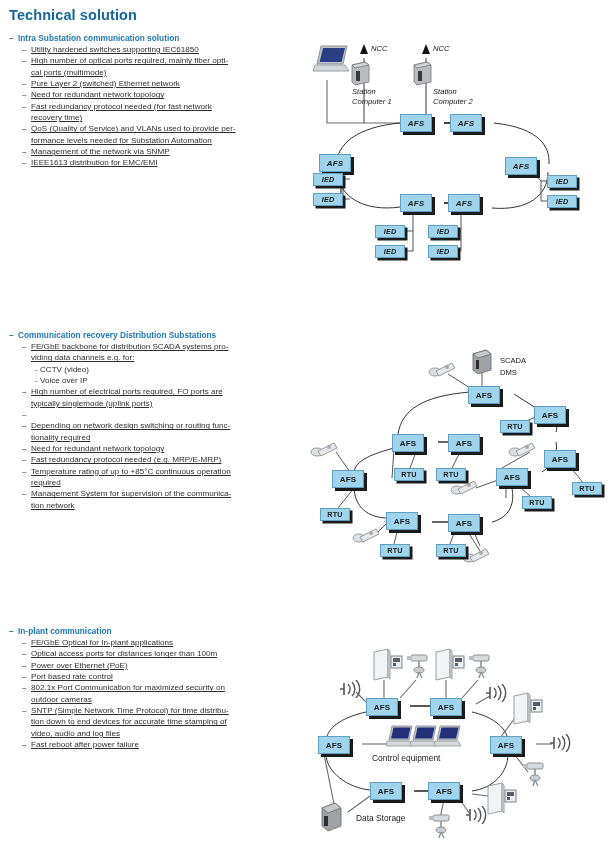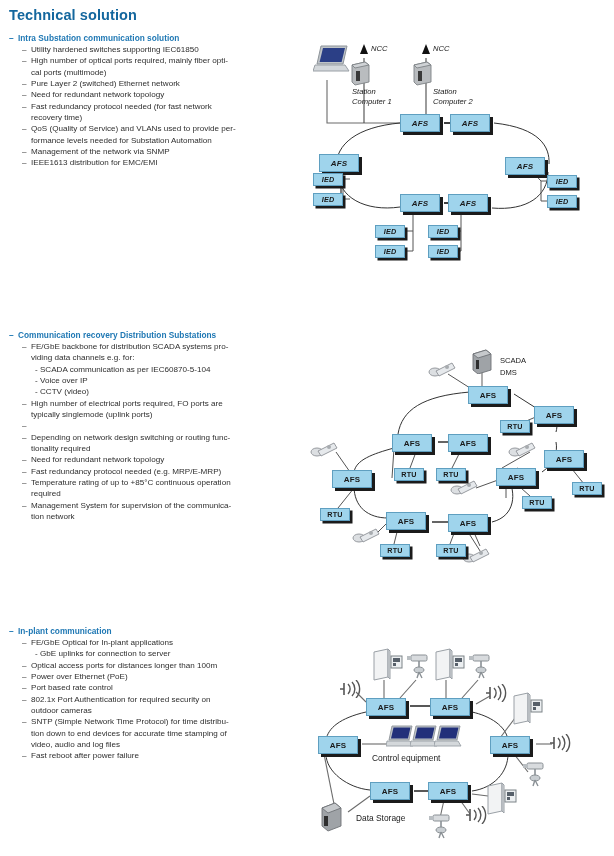--- a/index.html
+++ b/index.html
@@ -19,34 +19,34 @@
   .sect-head{
     font-size:8.3px;font-weight:bold;color:#1f78b4;
     white-space:nowrap;
   }
   .l1{ font-size:8.1px;color:#2e2e2e;line-height:11.35px;}
   .dash{display:inline-block;width:9px;flex:0 0 9px;}
   .txtcol{position:absolute;left:9px;}
 
   .bl-head{display:flex;align-items:flex-start;margin-bottom:1px;}
   .bl-item{display:flex;align-items:flex-start;margin-left:13px;}
-  .bl-item .body{max-width:278px;}
+  .bl-item .body{max-width:278px;text-decoration:underline;}
   .sub{margin-left:26px;font-size:8.1px;line-height:11.35px;color:#2e2e2e;}
 
   
   .diag{position:absolute;}
   .node{
     position:absolute;background:#9fd4ec;border:1px solid #5f9fc0;
     box-sizing:border-box;
     display:flex;align-items:center;justify-content:center;
     font-size:8px;font-weight:bold;color:#1a1a1a;
     box-shadow:3px 3px 0 0 #1b1b1b;
     letter-spacing:.2px;
   }
-  .node.afs{width:40px;height:18px;}
+  .node.afs{width:32px;height:18px;}
   .node.sm{width:30px;height:13px;font-size:7.2px;box-shadow:2.5px 2.5px 0 0 #1b1b1b;}
   .node.rtu{width:30px;height:13px;font-size:7.2px;box-shadow:2.5px 2.5px 0 0 #1b1b1b;}
   svg.links{position:absolute;left:0;top:0;overflow:visible;}
   .lbl{position:absolute;font-size:7.6px;color:#1a1a1a;line-height:9.6px;white-space:pre;}
   .ico{position:absolute;}
 </style>
 </head>
 <body>
 
 <div class="page">
@@ -184,23 +184,22 @@
     <div class="bl-head">
       <span class="dash sect-head">–</span>
       <span class="sect-head">Communication recovery Distribution Substations</span>
     </div>
     <div>
       <div class="bl-item">
           <span class="dash l1">–</span>
           <span class="l1 body" style="white-space:pre-line">FE/GbE backbone for distribution SCADA systems pro-
 viding data channels e.g. for:</span>
         </div>
-      <div class="sub">- SCADA communication as per IEC60870-5-104</div>
+      <div class="sub">- CCTV (video)</div>
       <div class="sub">- Voice over IP</div>
-      <div class="sub">- CCTV (video)</div>
       <div class="bl-item">
           <span class="dash l1">–</span>
           <span class="l1 body" style="white-space:pre-line">High number of electrical ports required, FO ports are
 typically singlemode (uplink ports)</span>
         </div>
       <div class="bl-item">
           <span class="dash l1">–</span>
         </div>
       <div class="bl-item">
           <span class="dash l1">–</span>
@@ -328,36 +327,35 @@
   <div class="txtcol" style="top:626px;">
     <div class="bl-head">
       <span class="dash sect-head">–</span>
       <span class="sect-head">In-plant communication</span>
     </div>
     <div>
       <div class="bl-item">
           <span class="dash l1">–</span>
           <span class="l1 body" style="white-space:pre-line">FE/GbE Optical for In-plant applications</span>
         </div>
-      <div class="sub">- GbE uplinks for connection to server</div>
       <div class="bl-item">
           <span class="dash l1">–</span>
           <span class="l1 body" style="white-space:pre-line">Optical access ports for distances longer than 100m</span>
         </div>
       <div class="bl-item">
           <span class="dash l1">–</span>
           <span class="l1 body" style="white-space:pre-line">Power over Ethernet (PoE)</span>
         </div>
       <div class="bl-item">
           <span class="dash l1">–</span>
           <span class="l1 body" style="white-space:pre-line">Port based rate control</span>
         </div>
       <div class="bl-item">
           <span class="dash l1">–</span>
-          <span class="l1 body" style="white-space:pre-line">802.1x Port Authentication for required security on
+          <span class="l1 body" style="white-space:pre-line">802.1x Port Communication for maximized security on
 outdoor cameras</span>
         </div>
       <div class="bl-item">
           <span class="dash l1">–</span>
           <span class="l1 body" style="white-space:pre-line">SNTP (Simple Network Time Protocol) for time distribu-
 tion down to end devices for accurate time stamping of
 video, audio and log files</span>
         </div>
       <div class="bl-item">
           <span class="dash l1">–</span>

